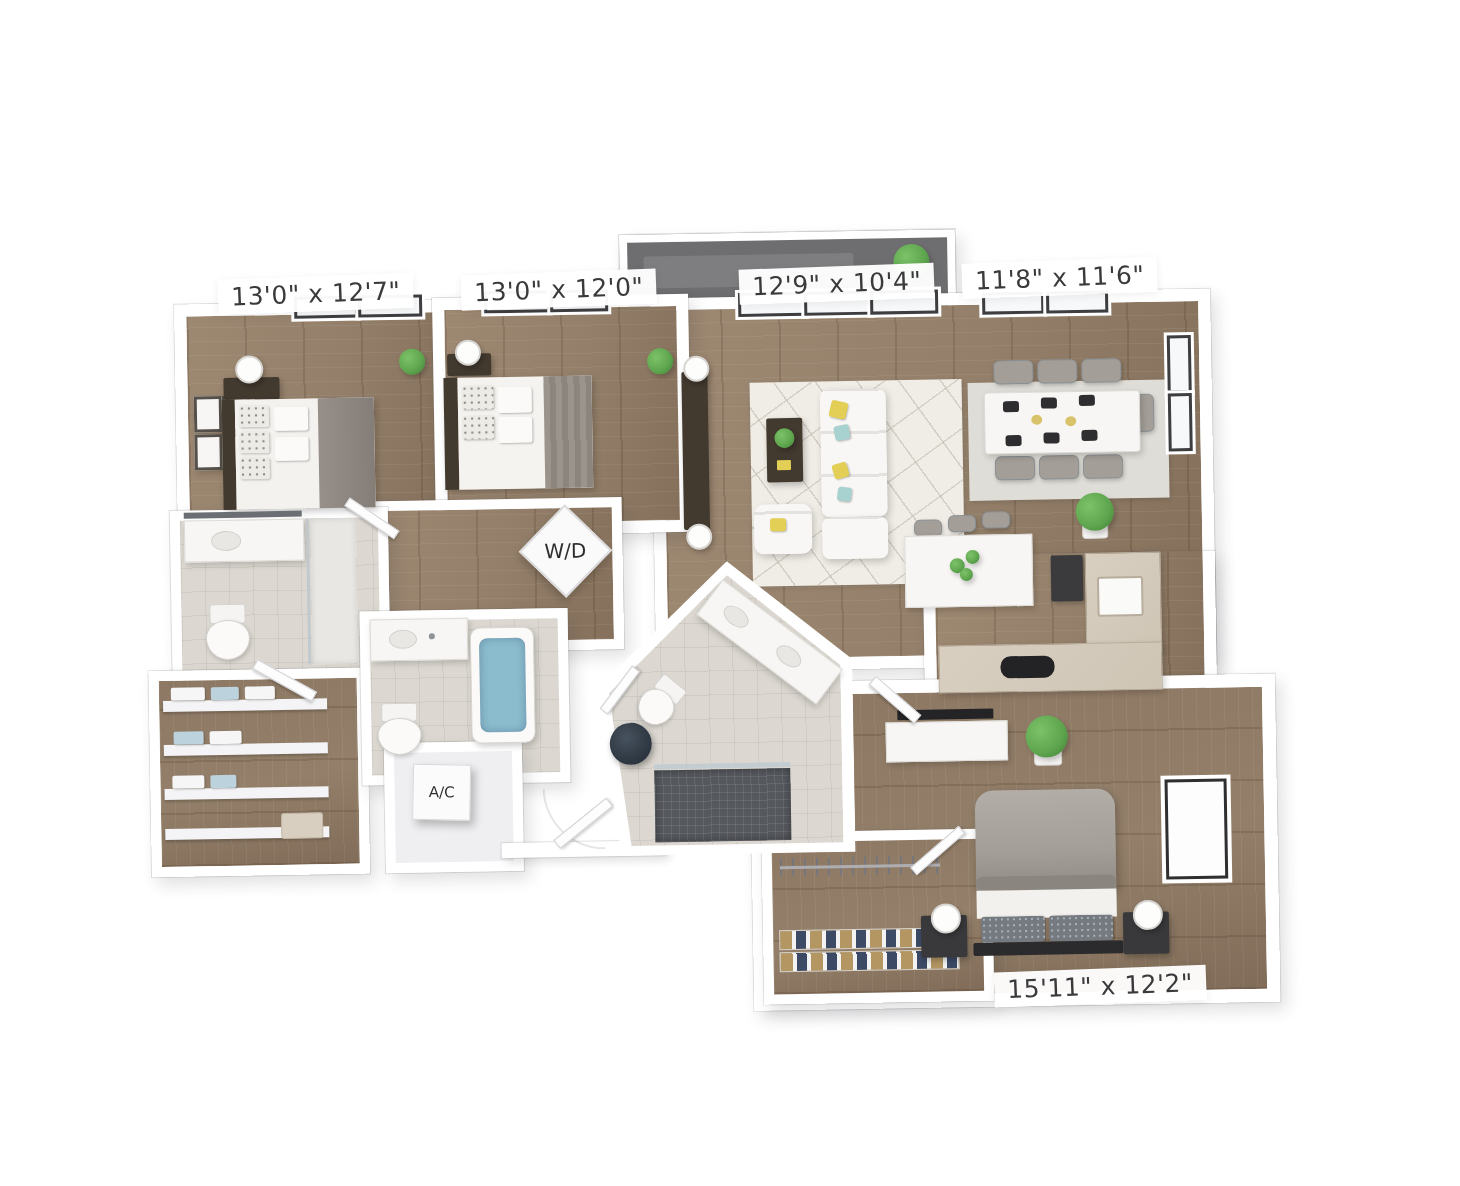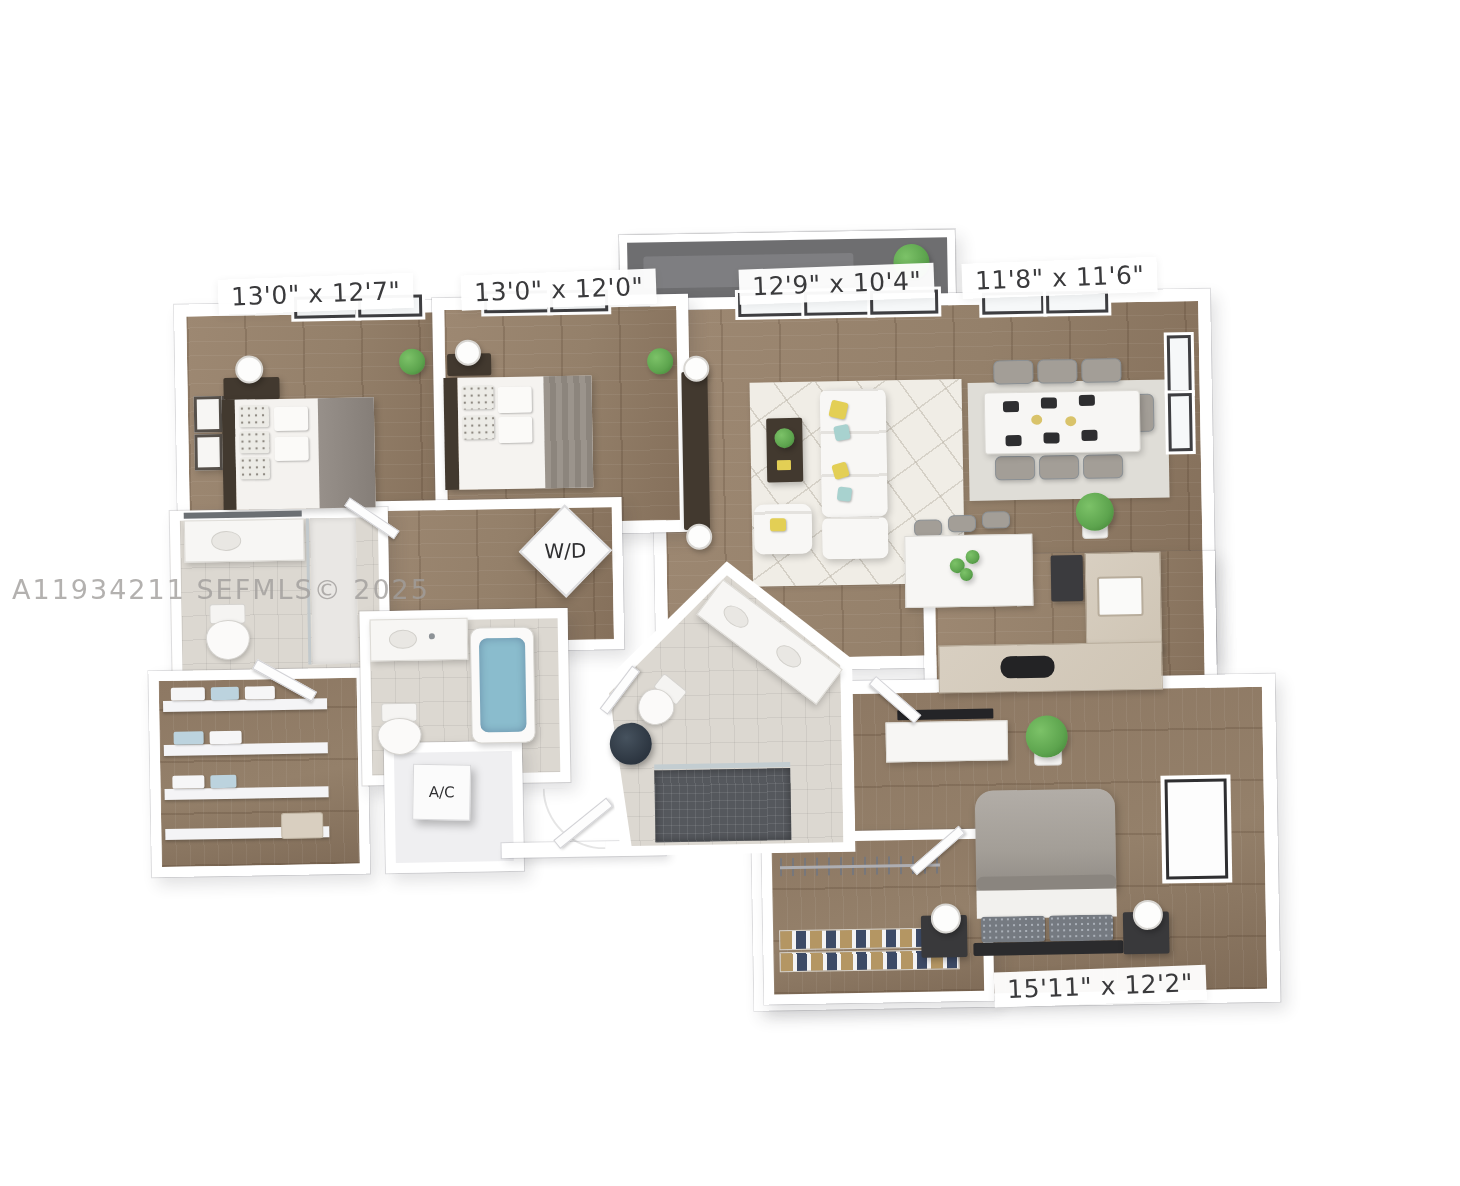--- a/index.html
+++ b/index.html
@@ -333,14 +333,13 @@
       <span>12'9" x 10'4"</span>
     </div>
     <div class="dim-label" style="left:1066px;top:267px;">
       <span>11'8" x 11'6"</span>
     </div>
     <div class="dim-label" style="left:1094px;top:976px;">
       <span>15'11" x 12'2"</span>
     </div>
   </div>
 
-  <div id="watermark">A11934211  SEFMLS© 2025</div>
 </div>
 
 </body></html>

